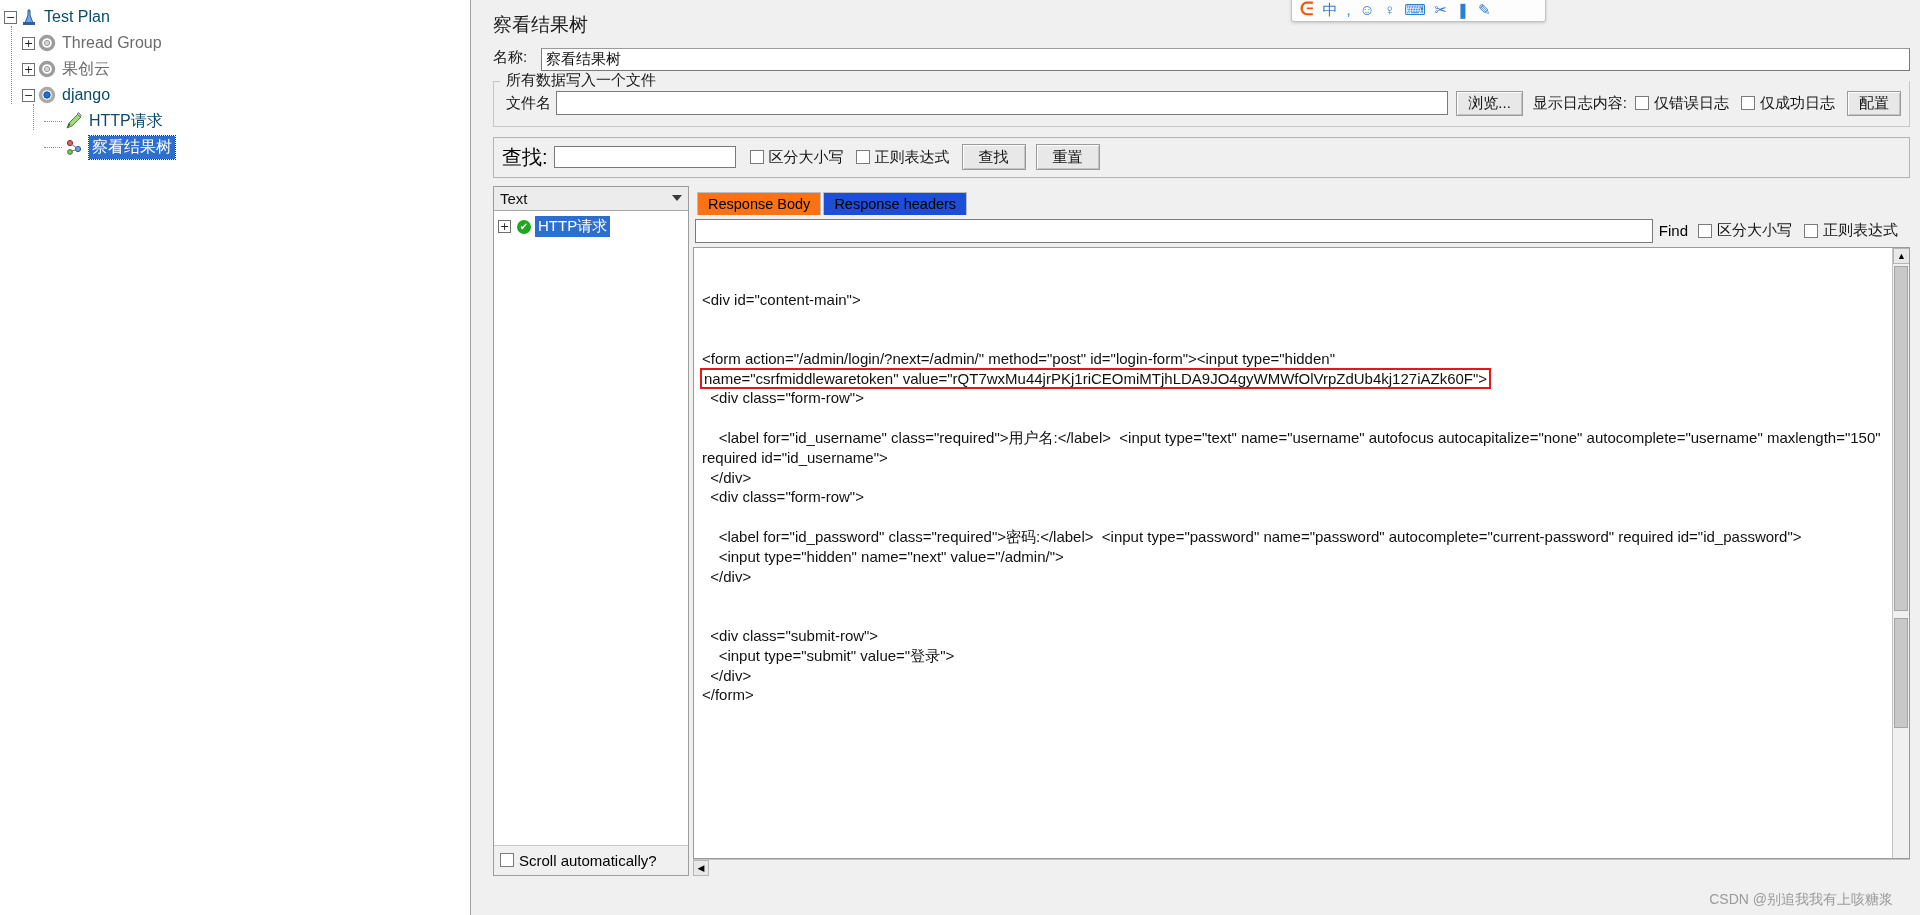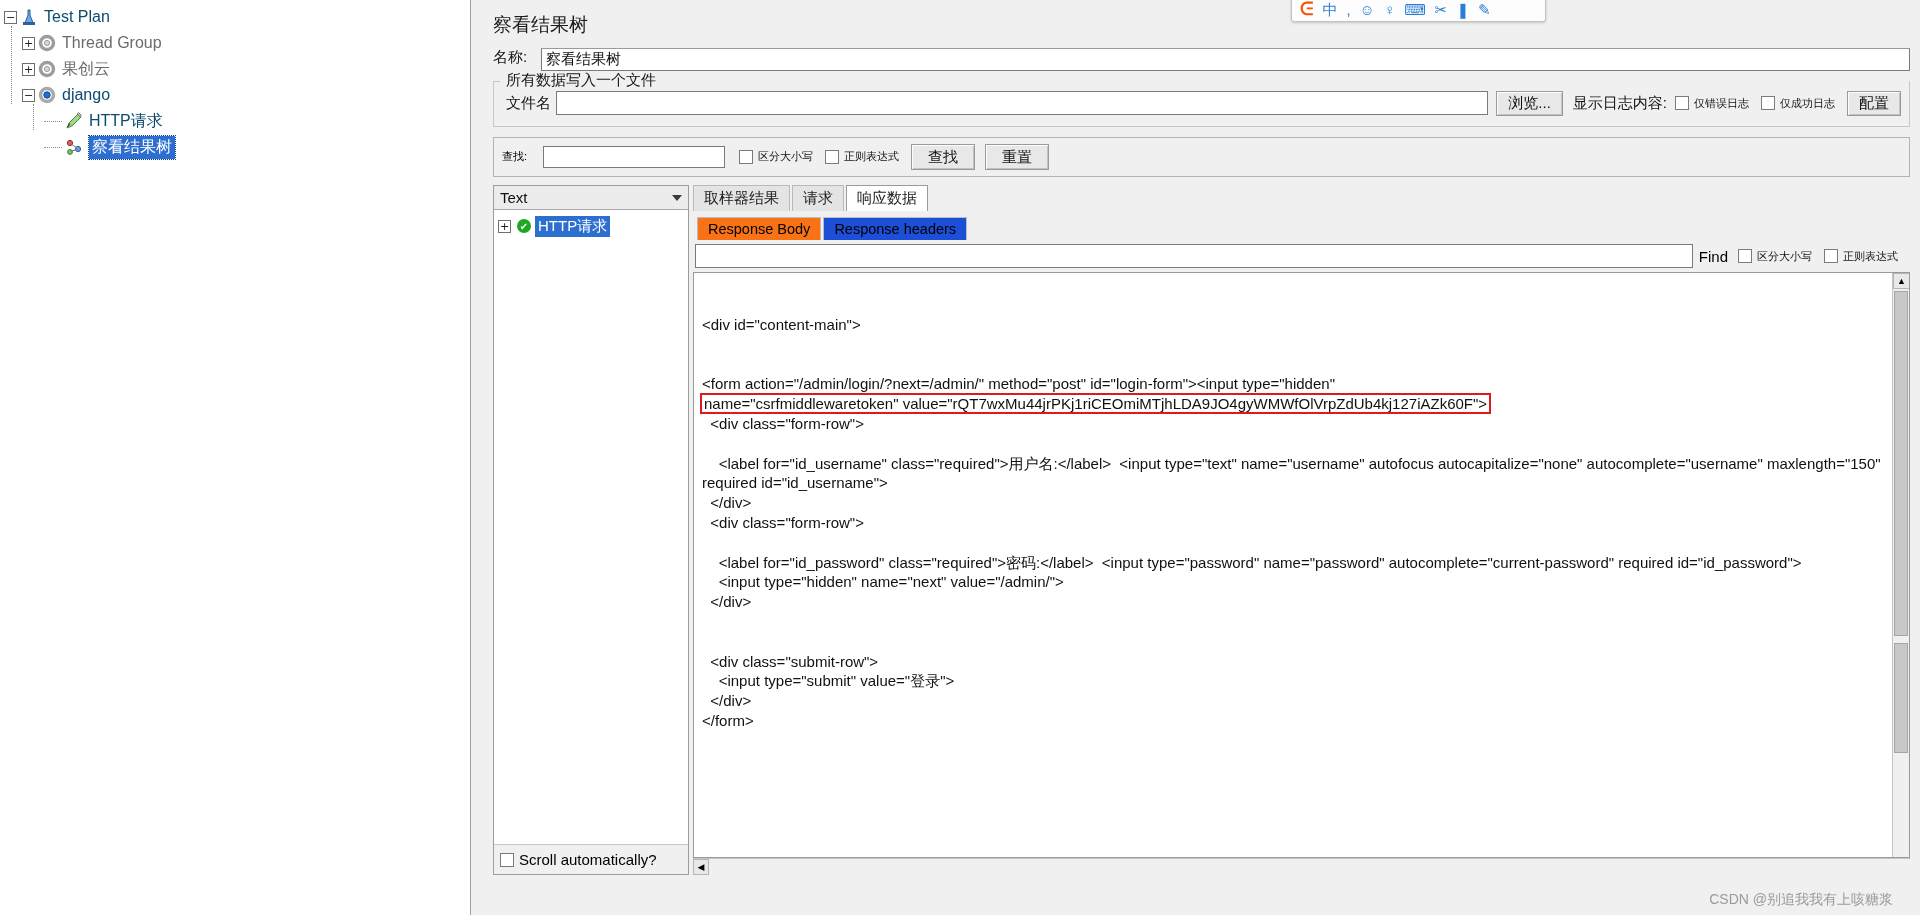--- a/index.html
+++ b/index.html
@@ -62,25 +62,25 @@
   .file-input { flex: 1; height: 24px; border: 1px solid #7a7a7a; background: #fff; font-size: 15px; padding: 1px 4px; }
   .jbtn {
     background: #e8e8e8; border: 1px solid #9a9a9a;
     font-size: 15px; color: #111; padding: 3px 11px; cursor: default;
     font-family: "Liberation Sans", sans-serif; line-height: 1.1;
     box-shadow: inset 1px 1px 0 #fdfdfd, inset -1px -1px 0 #c2c2c2;
   }
   .logtext { font-size: 15px; color: #141414; margin: 0 8px 0 10px; }
   .cbwrap { display: inline-flex; align-items: center; margin-right: 12px; }
   .cbox { width: 14px; height: 14px; border: 1px solid #7b7b7b; background: #fff; margin-right: 5px; display:inline-block; flex:0 0 auto;}
-  .cblabel { font-size: 11px; color: #141414; }
+  .cblabel { font-size: 15px; color: #141414; }
 
   
   .search-strip { margin: 10px 10px 0 14px; border: 1px solid #b4b4b4; background:#f0f0f0; padding: 6px 8px; display: flex; align-items: center; }
-  .search-strip .lbl { font-size: 11px; margin-right: 16px; }
+  .search-strip .lbl { font-size: 20px; margin-right: 6px; }
   .search-input { width: 182px; height: 22px; border: 1px solid #7a7a7a; background: #fff; margin-right: 14px; }
 
   
   .lower { display: flex; margin: 8px 10px 0 14px; height: 690px; justify-content: space-between; }
   .left-results { width: 196px; border: 1px solid #9d9d9d; background: #fff; display:flex; flex-direction: column; }
   .combo {
     height: 24px; border-bottom: 1px solid #a9a9a9; background: #ececec;
     display:flex; align-items:center; justify-content: space-between; padding: 0 6px;
     font-size: 15px; color:#111;
   }
@@ -281,25 +281,20 @@
             <span class="rlabel">HTTP请求</span>
           </div>
         </div>
         <label class="scrollauto">
           <span class="cbox"></span>
           <span>Scroll automatically?</span>
         </label>
       </div>
 
       <div class="right-results">
-        <div class="tabbar">
-          <div class="tab">取样器结果</div>
-          <div class="tab">请求</div>
-          <div class="tab active">响应数据</div>
-        </div>
         <div class="tabbar2">
           <div class="tab2 active">Response Body</div>
           <div class="tab2">Response headers</div>
         </div>
 
         <div class="findbar">
           <input class="find-input" type="text" value="" style="">
           <span class="find-btn">Find</span>
           <label class="cbwrap">
             <span class="cbox"></span>

